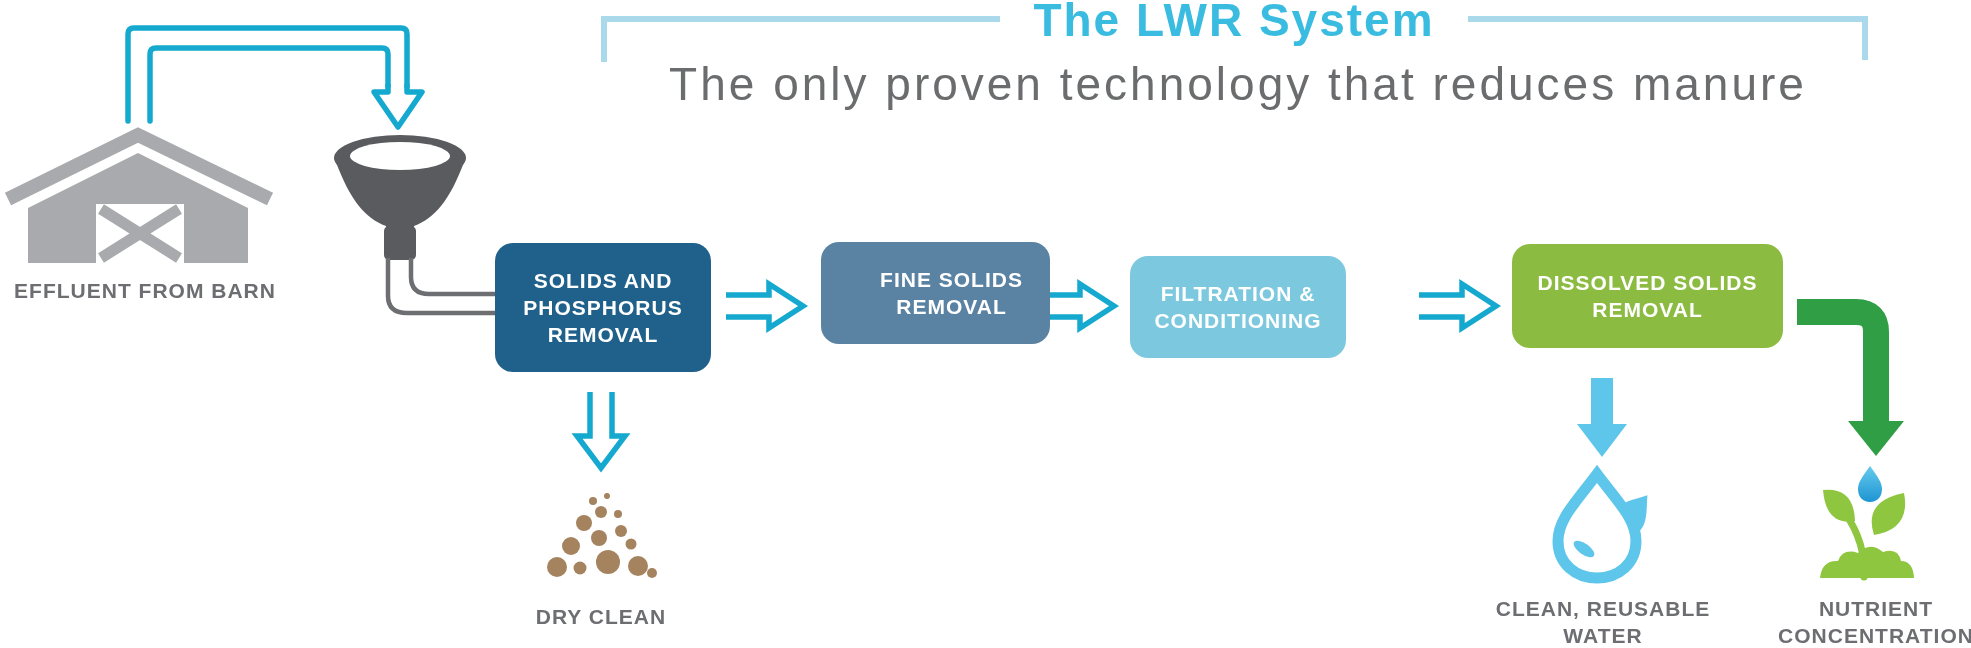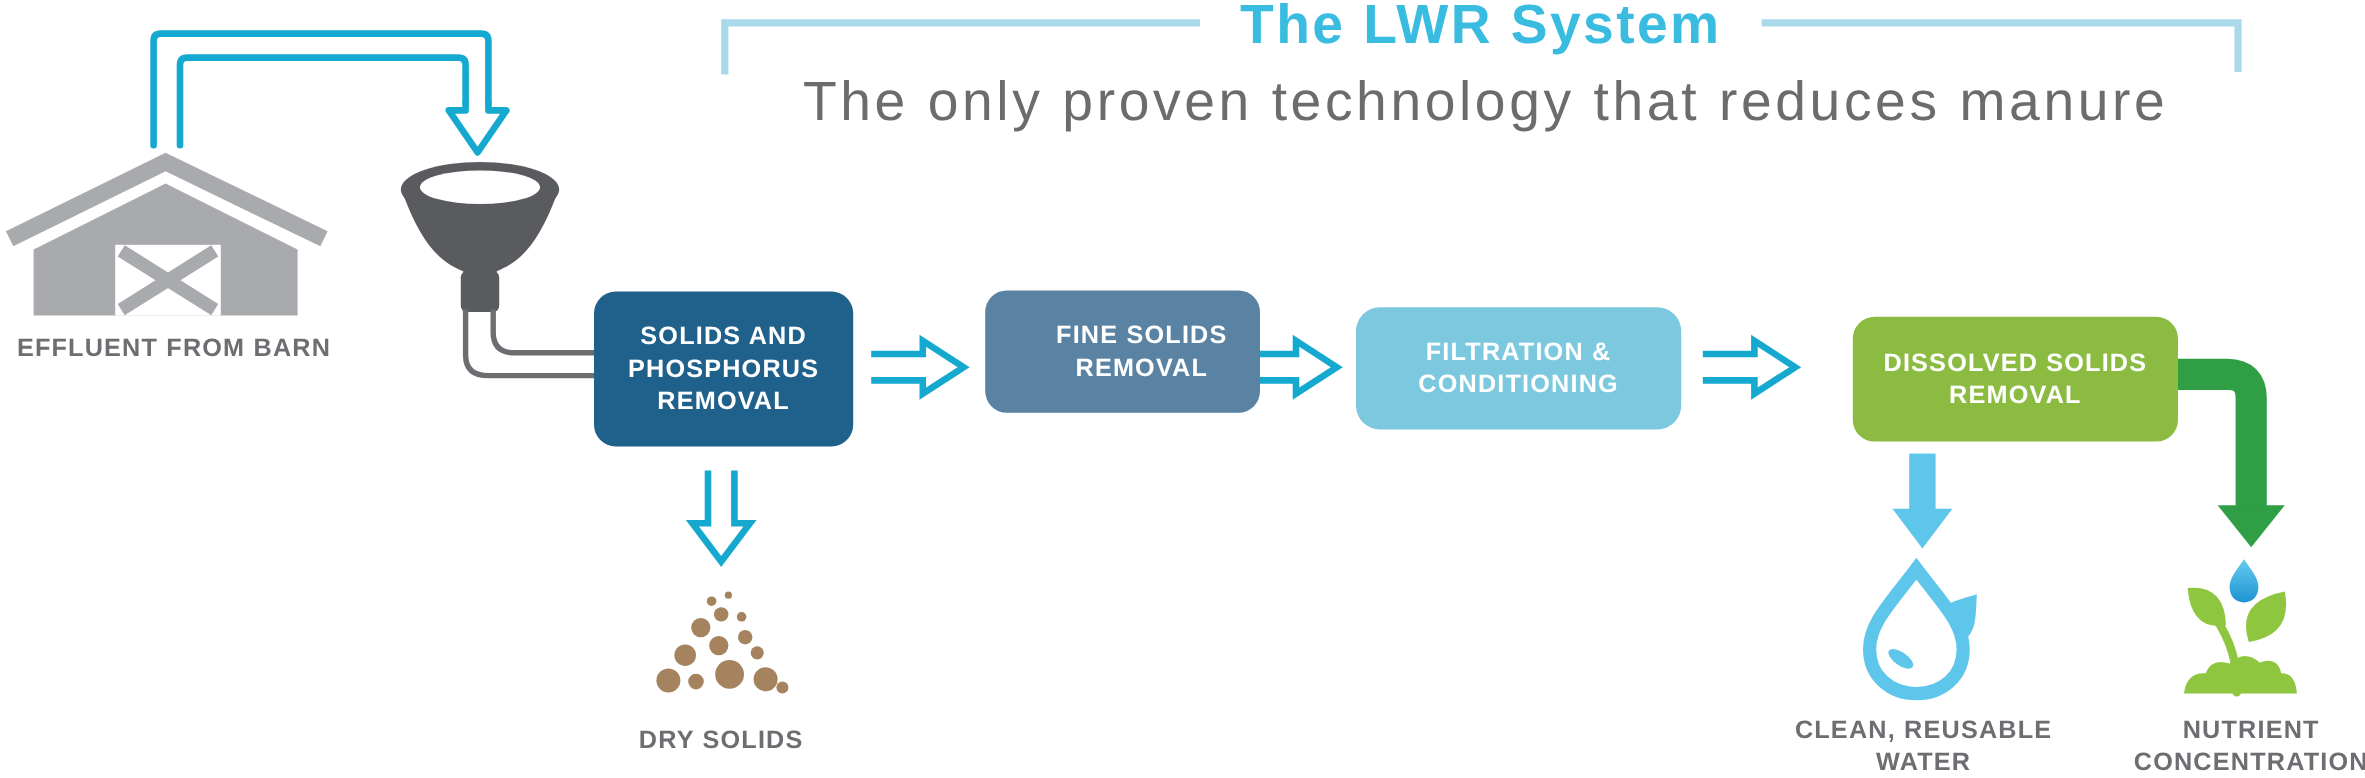--- a/index.html
+++ b/index.html
@@ -18,22 +18,22 @@
     letter-spacing:3px;white-space:nowrap;
   }
   .stage{
     position:absolute;border-radius:18px;color:#ffffff;
     display:flex;flex-direction:column;align-items:center;justify-content:center;
     text-align:center;font-weight:bold;font-size:21px;line-height:27px;letter-spacing:1px;
     white-space:nowrap;
   }
   .s1{left:495px;top:243px;width:216px;height:129px;background:#20618B;}
   .s2{left:821px;top:242px;width:197px;height:102px;background:#5A82A3;padding-left:32px;}
-  .s3{left:1130px;top:256px;width:271px;height:102px;background:#7BC8DF;border-radius:20px;}
-  .s4{left:1512px;top:264px;width:271px;height:104px;background:#8CBB42;margin-left:32px;}
+  .s3{left:1130px;top:256px;width:216px;height:102px;background:#7BC8DF;}
+  .s4{left:1512px;top:244px;width:271px;height:104px;background:#8CBB42;}
   .caption{
     position:absolute;text-align:center;font-weight:bold;font-size:21px;line-height:27px;
     color:#6D6E71;letter-spacing:1px;white-space:nowrap;
   }
   .cap-barn{left:0px;top:277px;width:290px;}
   .cap-dry{left:451px;top:603px;width:300px;}
   .cap-water{left:1453px;top:595px;width:300px;}
   .cap-nutrient{left:1726px;top:595px;width:300px;}
 </style>
 </head>
@@ -148,21 +148,21 @@
     <span>CONDITIONING</span>
   </div>
 
   <div class="stage s4">
     <span>DISSOLVED SOLIDS</span>
     <span>REMOVAL</span>
   </div>
 
   <div class="caption cap-barn">EFFLUENT FROM BARN</div>
 
-  <div class="caption cap-dry">DRY SOLIDS</div>
+  <div class="caption cap-dry">DRY CLEAN</div>
 
   <div class="caption cap-water">
     <span>CLEAN, REUSABLE</span><br>
     <span>WATER</span>
   </div>
 
   <div class="caption cap-nutrient">
     <span>NUTRIENT</span><br>
     <span>CONCENTRATION</span>
   </div>

